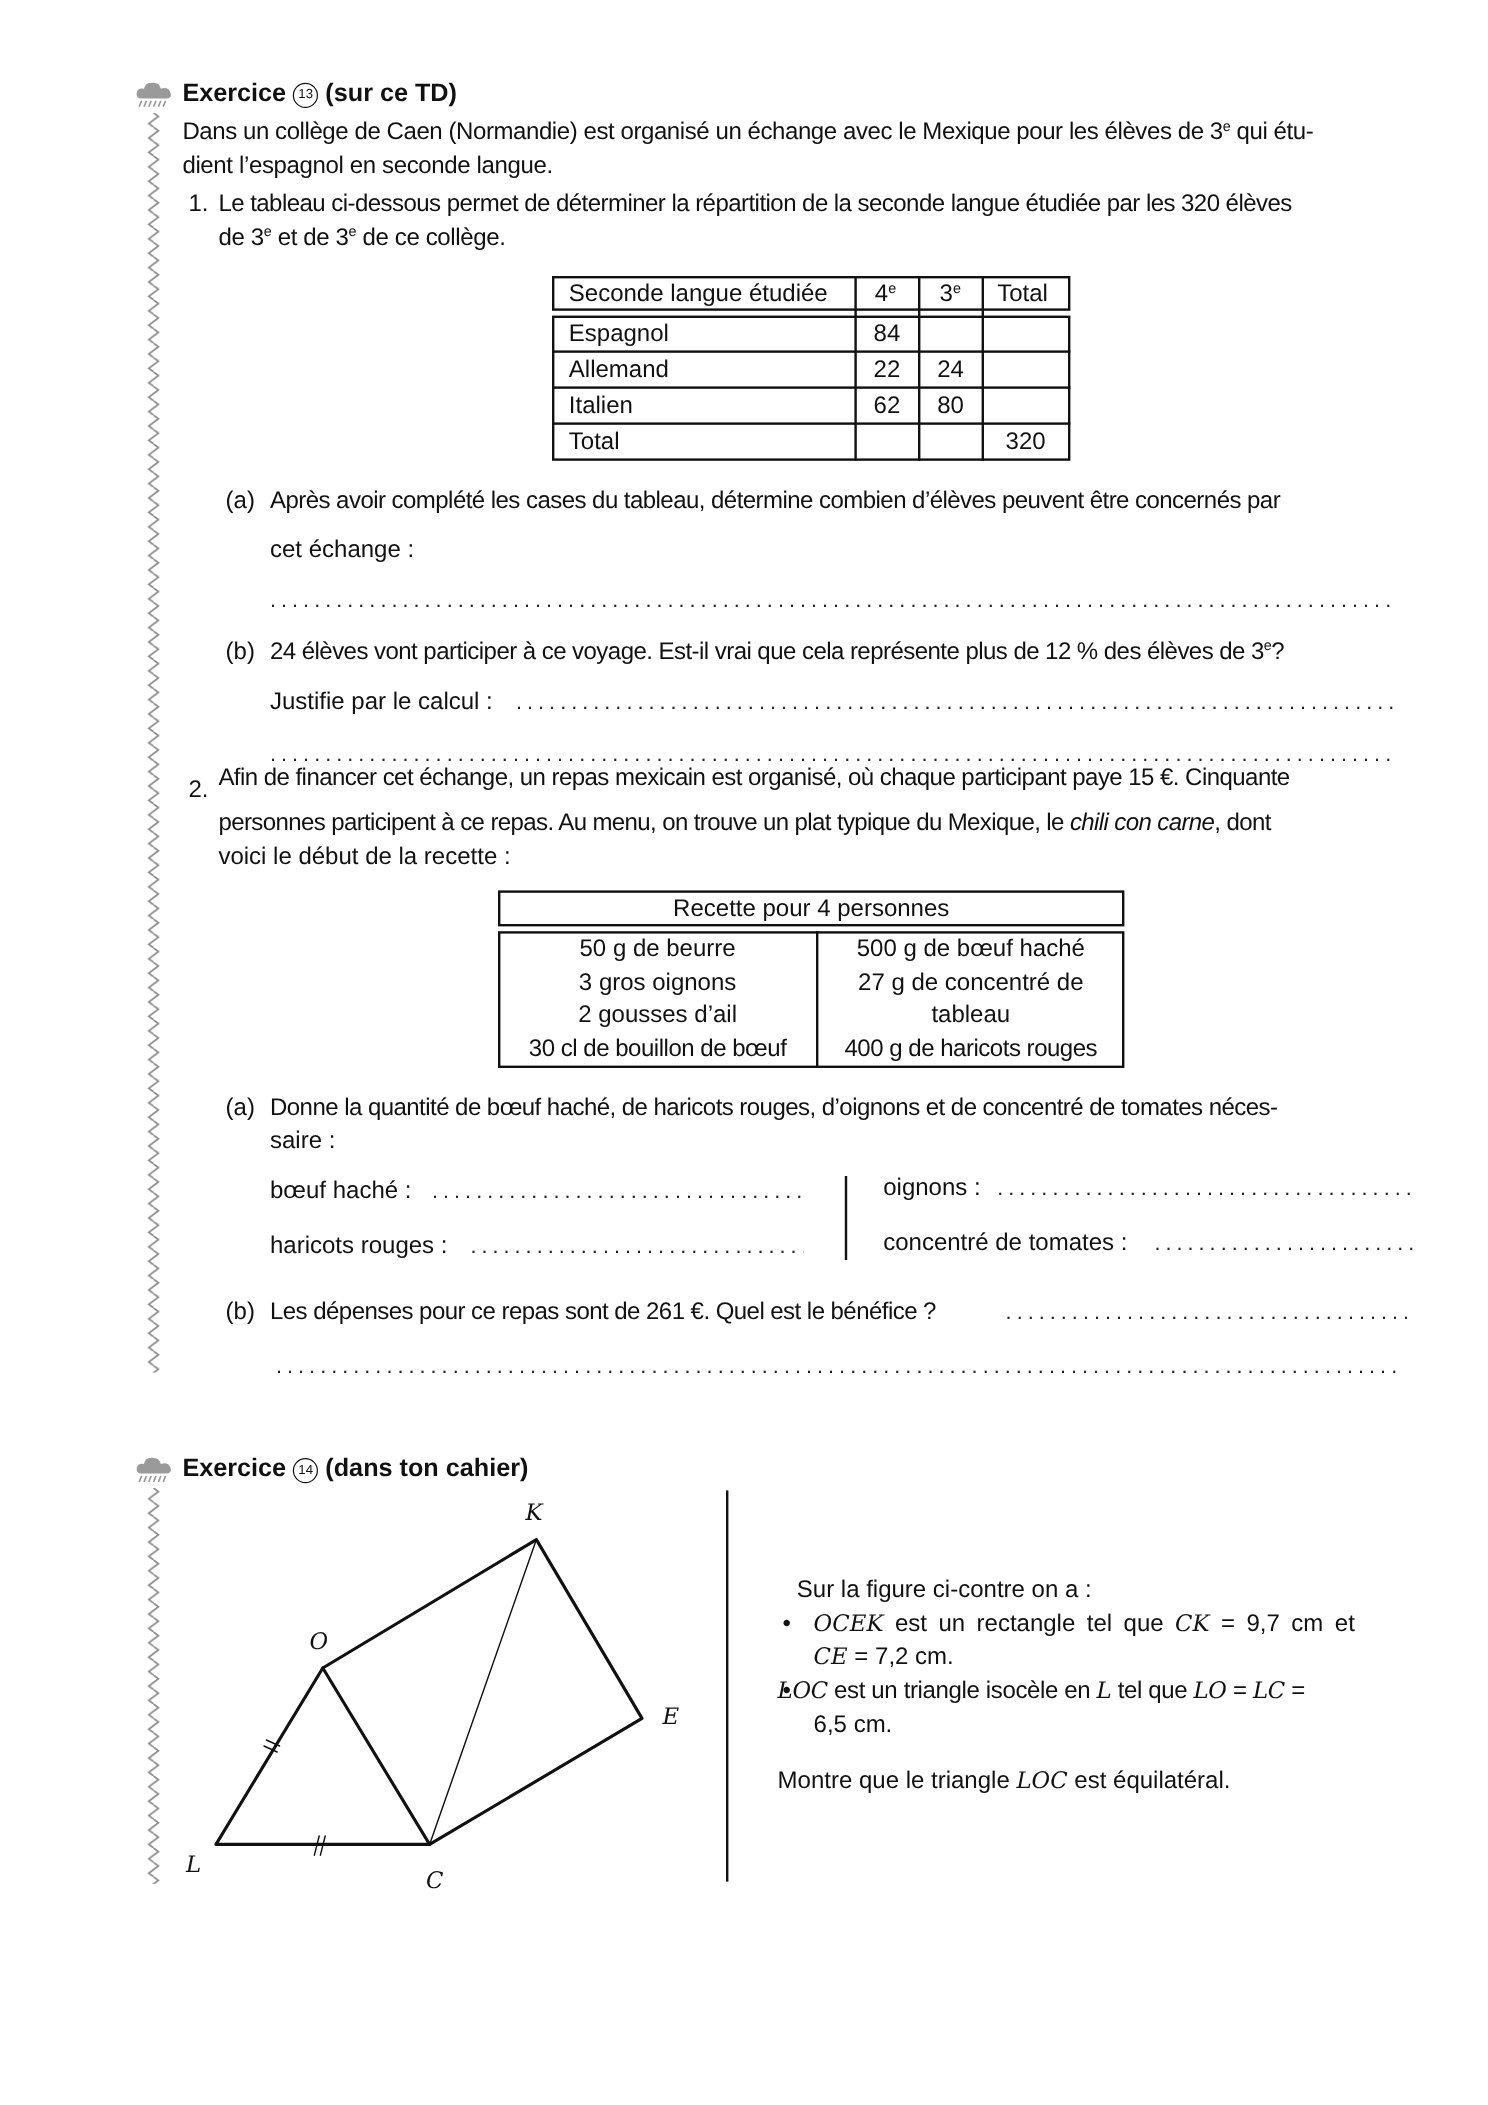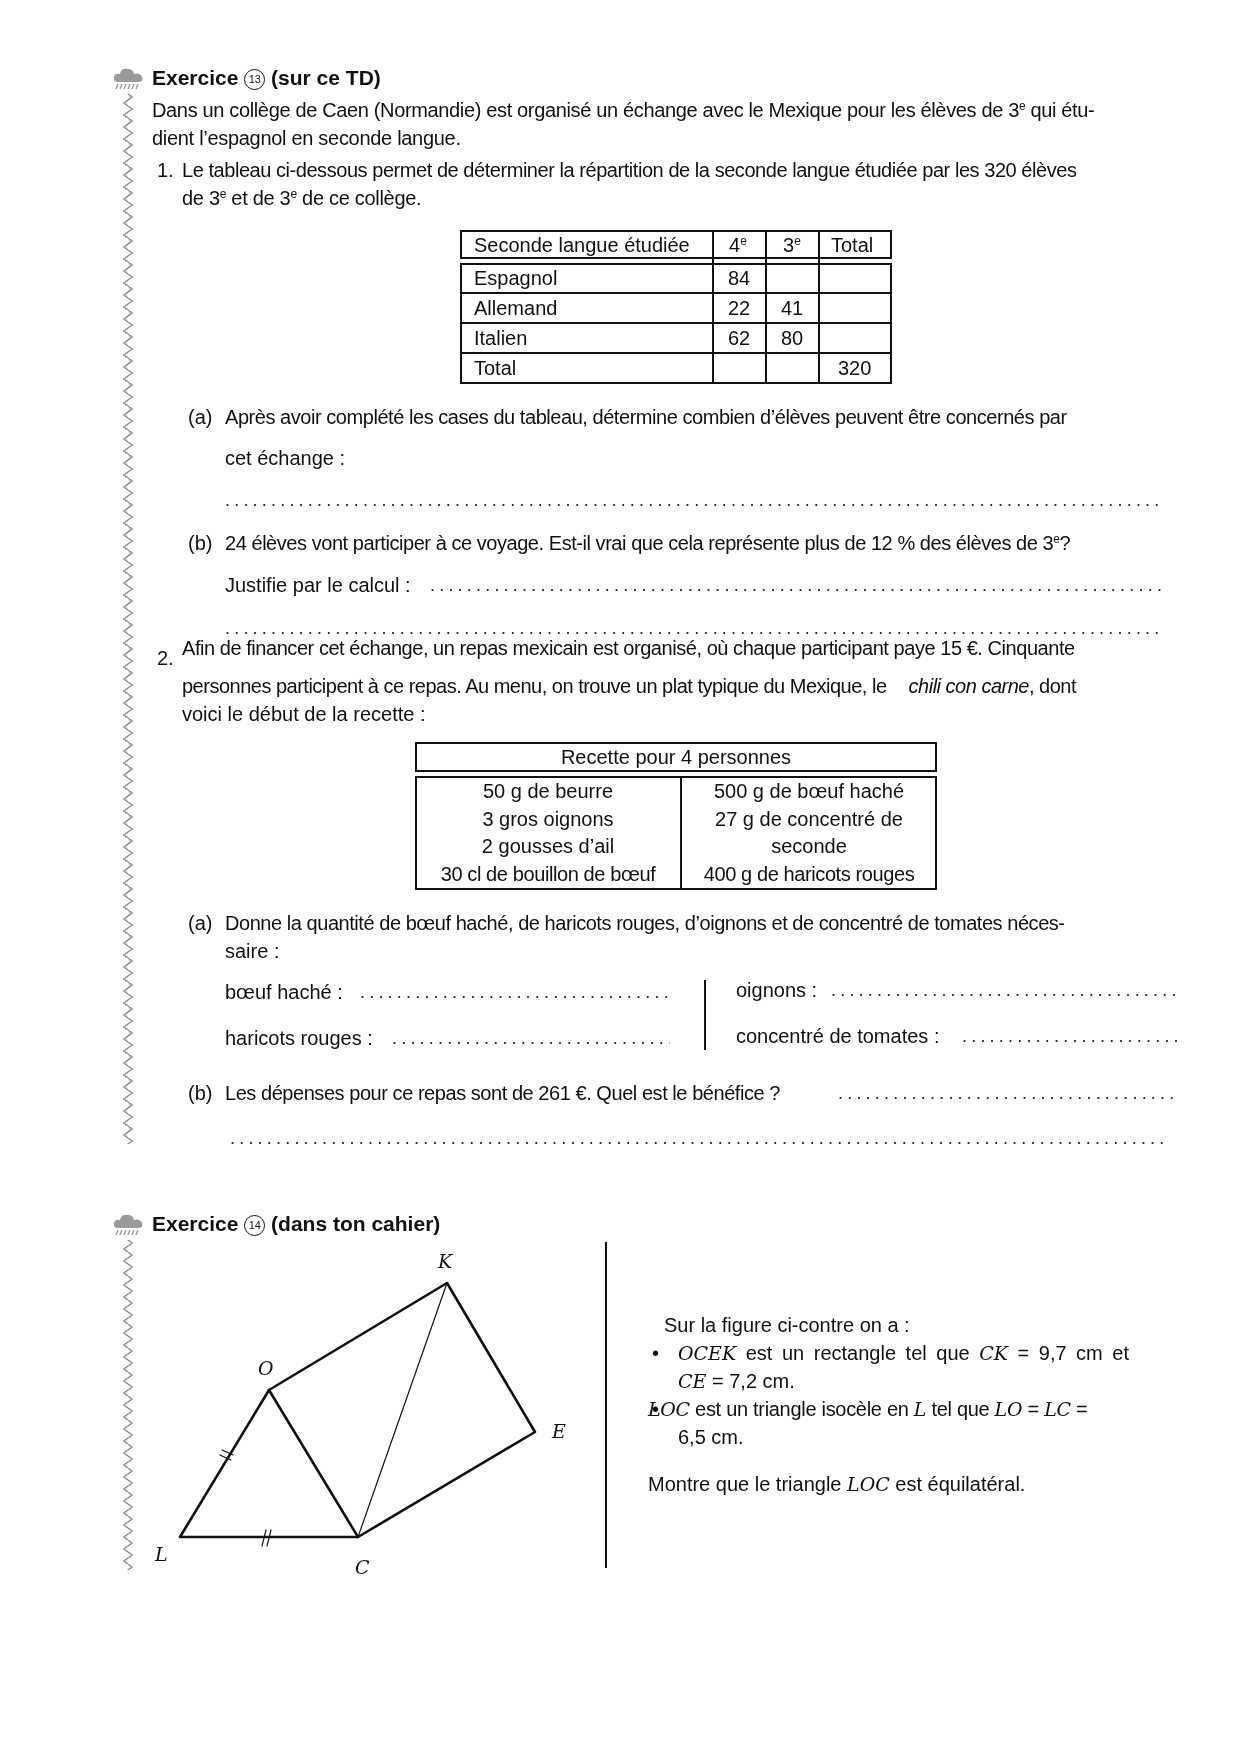--- a/index.html
+++ b/index.html
@@ -1,21 +1,21 @@
 <!DOCTYPE html>
 <html><head>
 <meta charset="utf-8">
 <style>
   html, body { margin: 0; padding: 0; background: #ffffff; }
   body { width: 1240px; height: 1754px; position: relative; overflow: hidden;
          font-family: "Liberation Sans", "DejaVu Sans", sans-serif; color: #111; }
   .abs { position: absolute; white-space: nowrap; }
   .txt { font-size: 20px; line-height: 24px; }
   .bold { font-weight: bold; font-size: 21px; }
-  .it { font-style: italic; margin-left: 17px; }
+  .it { font-style: italic; }
   .math { font-family: "DejaVu Serif", serif; font-style: italic; font-size: 19px; }
   sup { font-size: 12px; vertical-align: 7px; line-height: 0; }
   .circ { display: inline-block; width: 19px; height: 19px; border: 1.5px solid #111; border-radius: 50%;
           font-size: 11px; line-height: 19px; text-align: center; vertical-align: 2px; font-weight: normal; }
   .dots { overflow: hidden; letter-spacing: 4.2px; font-size: 18px; color: #222; }
   .wave { position: absolute; left: 122px; width: 12px; }
   .tbl-box { position: absolute; border: 2.5px solid #111; box-sizing: border-box; }
   .cell { position: absolute; font-size: 20px; line-height: 30px; text-align: center; }
   .vline { position: absolute; background: #111; width: 2px; }
   .hline { position: absolute; background: #111; height: 2px; }
@@ -72,21 +72,21 @@
     <div class="cell" style="left:474px;top:230px">Seconde langue étudiée</div>
     <div class="cell" style="left:729px;top:230px"><span>4</span><sup>e</sup></div>
     <div class="cell" style="left:783px;top:230px"><span>3</span><sup>e</sup></div>
     <div class="cell" style="left:831px;top:230px">Total</div>
 
     <div class="cell" style="left:474px;top:263px">Espagnol</div>
     <div class="cell" style="left:728px;top:263px">84</div>
 
     <div class="cell" style="left:474px;top:293px">Allemand</div>
     <div class="cell" style="left:728px;top:293px">22</div>
-    <div class="cell" style="left:781px;top:293px">41</div>
+    <div class="cell" style="left:781px;top:293px">24</div>
 
     <div class="cell" style="left:474px;top:323px">Italien</div>
     <div class="cell" style="left:728px;top:323px">62</div>
     <div class="cell" style="left:781px;top:323px">80</div>
 
     <div class="cell" style="left:474px;top:353px">Total</div>
     <div class="cell" style="left:838px;top:353px">320</div>
   </div>
 
   <div class="abs txt" style="left:188px;top:405px">(a)</div>
@@ -112,21 +112,21 @@
     <div class="cell" style="left:415px;top:742px;width:522px;text-align:center">Recette pour 4 personnes</div>
     <div class="abs" style="left:415px;top:778px;width:266px;text-align:center;font-size:20px;line-height:27.5px">
       <div>50 g de beurre</div>
       <div>3 gros oignons</div>
       <div>2 gousses d’ail</div>
       <div style="letter-spacing:-0.4px">30 cl de bouillon de bœuf</div>
     </div>
     <div class="abs" style="left:681px;top:778px;width:256px;text-align:center;font-size:20px;line-height:27.5px">
       <div>500 g de bœuf haché</div>
       <div>27 g de concentré de</div>
-      <div>seconde</div>
+      <div>tableau</div>
       <div style="letter-spacing:-0.4px">400 g de haricots rouges</div>
     </div>
   </div>
 
   <div class="abs txt" style="left:188px;top:911px">(a)</div>
   <div class="abs txt" style="left:225px;top:911px;letter-spacing:-0.45px">Donne la quantité de bœuf haché, de haricots rouges, d’oignons et de concentré de tomates néces-</div>
   <div class="abs txt" style="left:225px;top:939px">saire :</div>
 
   <div class="abs txt" style="left:225px;top:980px">bœuf haché :</div>
   <div class="abs txt dots" style="left:360px;top:980px;width:310px">................................................................................................................................................................</div>

